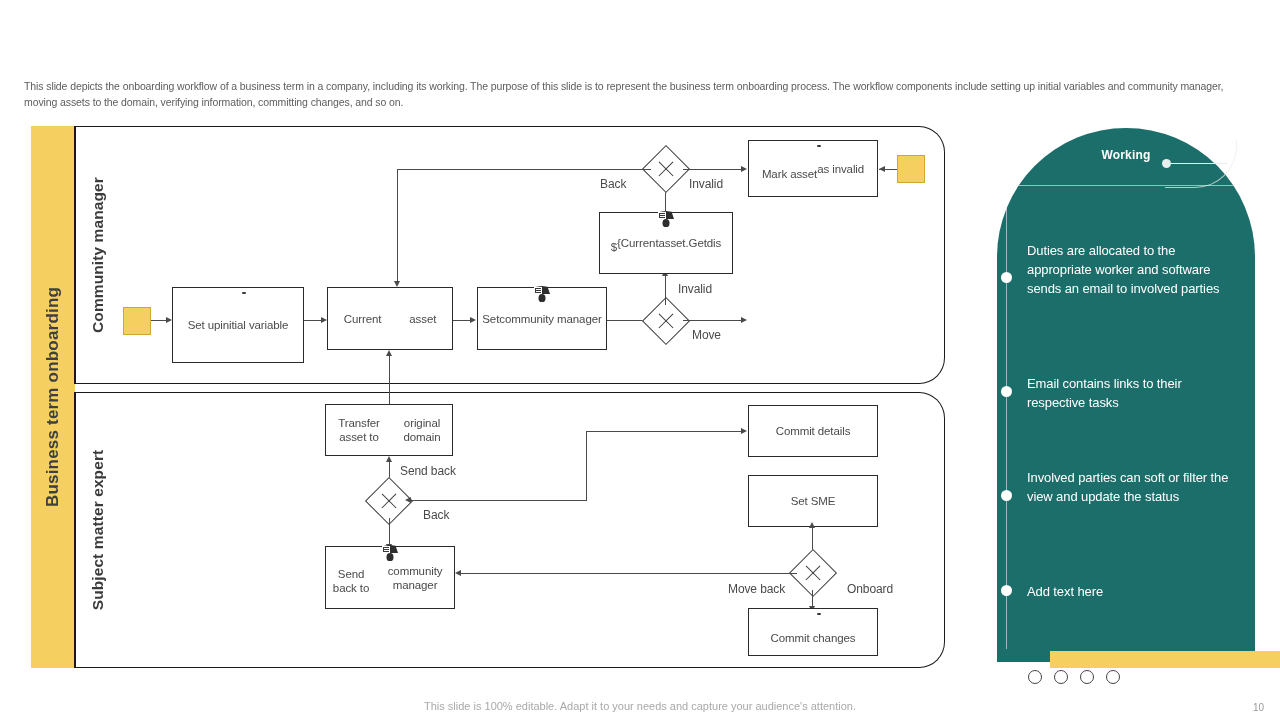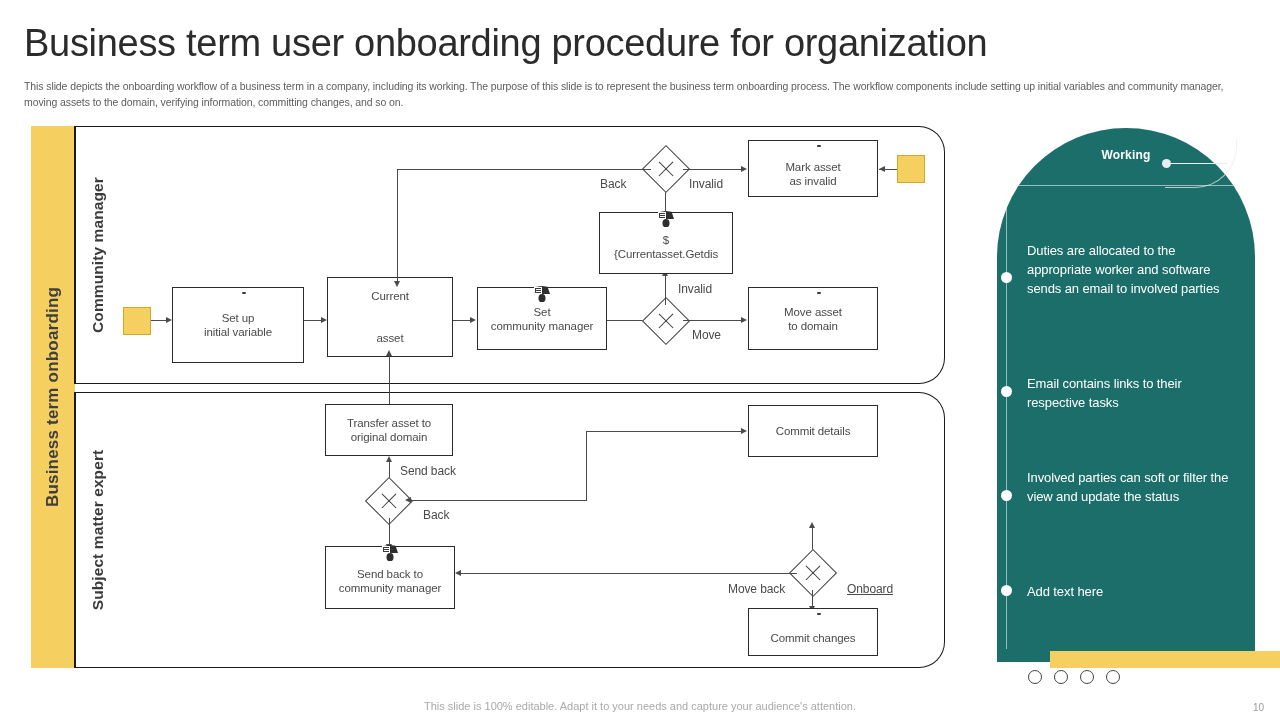--- a/index.html
+++ b/index.html
@@ -69,21 +69,21 @@
     letter-spacing: 0.1px;
   }
   .lane-title.top { left: 83px; top: 140px; height: 230px; }
   .lane-title.bottom { left: 83px; top: 405px; height: 250px; }
 
   
   .node {
     position: absolute;
     border: 1.1px solid #2a2a2a;
     background: #fff;
-    display: flex; flex-direction: column;
+    display: flex; flex-direction: row;
     align-items: center; justify-content: center;
     font-size: 11.5px; color: #4a4a4a; text-align: center;
     line-height: 14px; letter-spacing: -0.1px;
   }
   .node .lbl { display: block; }
   .node-icon { position: absolute; top: 6px; left: 50%; transform: translateX(-50%); }
 
   
   .ico-doc {
     width: 11px; height: 14px; background: #3a3a3a; border-radius: 1px;
@@ -213,21 +213,20 @@
   .pagenum {
     position: absolute; right: 16px; top: 702px;
     font-size: 10px; color: #9a9a9a;
   }
 </style>
 </head>
 <body>
 
 <div id="slide">
 
-  <div class="title">Business term user onboarding procedure for organization</div>
   <div class="subtitle">This slide depicts the onboarding workflow of a business term in a company, including its working. The purpose of this slide is to represent the business term onboarding process. The workflow components include setting up initial variables and community manager, moving assets to the domain, verifying information, committing changes, and so on.</div>
 
   <div class="vband"></div>
   <div class="vband-label">
     <span>Business term onboarding</span>
   </div>
 
   <div class="lane lane-top"></div>
   <div class="lane-left-edge" style="top:126px; height:258px;"></div>
   <div class="lane lane-bottom"></div>
@@ -246,21 +245,21 @@
 
   <div class="node" style="left:172px; top:287px; width:132px; height:76px;">
     <span class="node-icon"><span class="ico-doc"></span></span>
     <span class="lbl">Set up</span>
     <span class="lbl">initial variable</span>
   </div>
 
   <div class="ln h" style="left:304px; top:320px; width:18px;"></div>
   <div class="arw r" style="left:321px; top:317px;"></div>
 
-  <div class="node" style="left:327px; top:277px; width:126px; height:80px;gap:28px;">
+  <div class="node" style="left:327px; top:287px; width:126px; height:63px;gap:28px;">
     <span class="lbl">Current</span>
     <span class="lbl">asset</span>
   </div>
 
   <div class="ln h" style="left:453px; top:320px; width:18px;"></div>
   <div class="arw r" style="left:470px; top:317px;"></div>
 
   <div class="node" style="left:477px; top:287px; width:130px; height:63px;">
     <span class="node-icon">
       <span class="ico-person"><span class="head"></span><span class="body"></span><span class="badge"></span></span>
@@ -279,25 +278,20 @@
   </div>
 
   <div class="ln v" style="left:665px; top:275px; height:30px;"></div>
   <div class="arw u" style="left:662px; top:270px;"></div>
   <div class="edge-lbl" style="left:678px; top:282px;">Invalid</div>
 
   <div class="ln h" style="left:683px; top:320px; width:60px;"></div>
   <div class="arw r" style="left:741px; top:317px;"></div>
   <div class="edge-lbl" style="left:692px; top:328px;">Move</div>
 
-  <div class="node" style="left:748px; top:287px; width:130px; height:63px;">
-    <span class="node-icon"><span class="ico-doc"></span></span>
-    <span class="lbl">Move asset</span>
-    <span class="lbl">to domain</span>
-  </div>
 
   <div class="node" style="left:599px; top:212px; width:134px; height:62px;">
     <span class="node-icon">
       <span class="ico-person"><span class="head"></span><span class="body"></span><span class="badge"></span></span>
     </span>
     <span class="lbl" style="margin-top:8px;">$</span>
     <span class="lbl">{Currentasset.Getdis</span>
   </div>
 
   <div class="ln v" style="left:665px; top:186px; height:26px;"></div>
@@ -361,34 +355,37 @@
       <span class="ico-person"><span class="head"></span><span class="body"></span><span class="badge"></span></span>
     </span>
     <span class="lbl" style="margin-top:7px;">Send back to</span>
     <span class="lbl">community manager</span>
   </div>
 
   <div class="node" style="left:748px; top:405px; width:130px; height:52px;">
     <span class="lbl">Commit  details</span>
   </div>
 
+  <div class="node" style="left:748px; top:475px; width:130px; height:52px;">
+    <span class="lbl">Set SME</span>
+  </div>
 
   <div class="ln v" style="left:812px; top:527px; height:29px;"></div>
   <div class="arw u" style="left:809px; top:522px;"></div>
 
   <div class="gw" style="left:796px; top:556px;">
     <span class="dm"></span>
     <span class="x1"></span>
     <span class="x2"></span>
   </div>
 
   <div class="ln h" style="left:461px; top:573px; width:336px;"></div>
   <div class="arw l" style="left:455px; top:570px;"></div>
   <div class="edge-lbl" style="left:710px; top:582px;margin-left:18px;">Move back</div>
-  <div class="edge-lbl" style="left:847px; top:582px;text-decoration:underline;">Onboard</div>
+  <div class="edge-lbl" style="left:847px; top:582px;">Onboard</div>
 
   <div class="ln v" style="left:812px; top:590px; height:18px;"></div>
   <div class="arw d" style="left:809px; top:606px;"></div>
 
   <div class="node" style="left:748px; top:608px; width:130px; height:48px;">
     <span class="node-icon"><span class="ico-doc"></span></span>
     <span class="lbl" style="margin-top:12px;">Commit  changes</span>
   </div>
 
   <div class="teal-panel"></div>

